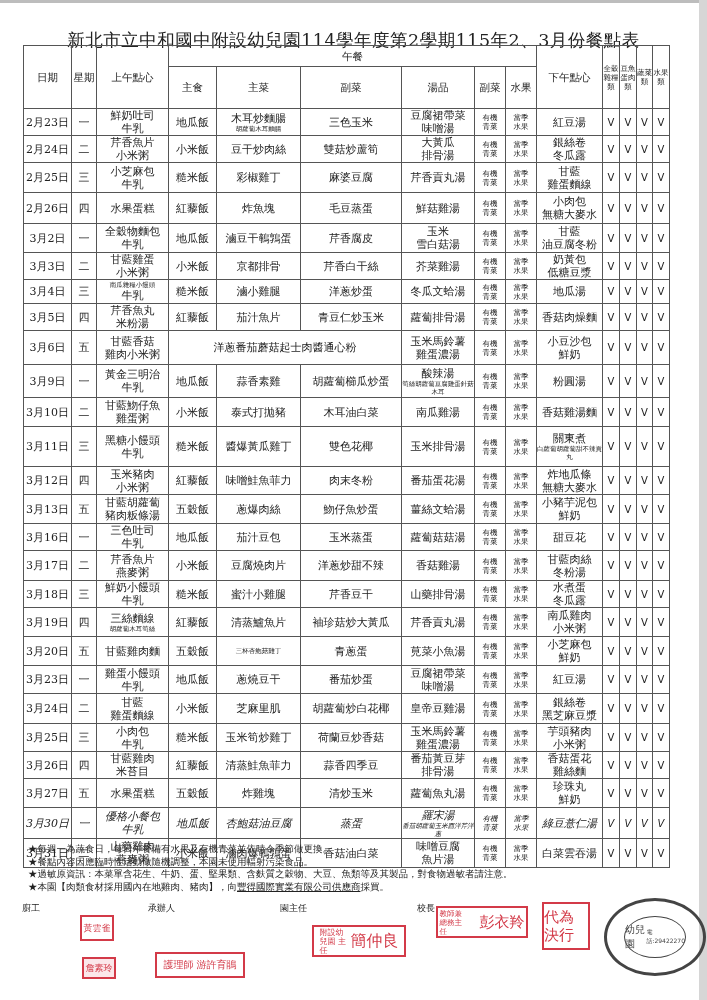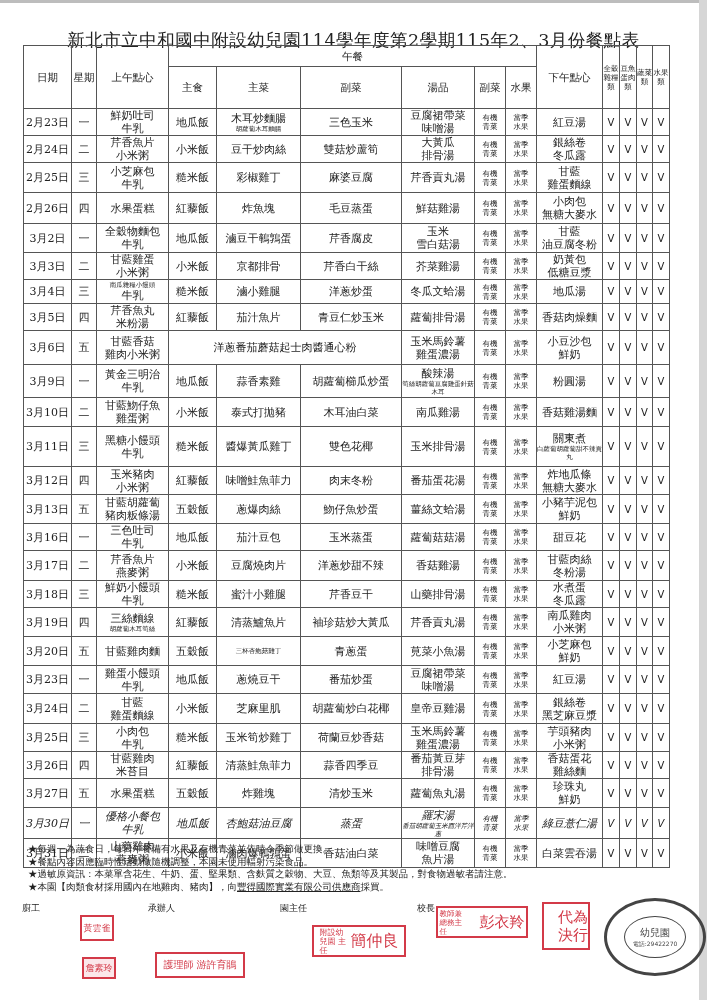--- a/index.html
+++ b/index.html
@@ -15,21 +15,21 @@
   td.tiny{font-size:7.5px;line-height:9px;}
   td.chk{font-size:10px;font-family:"DejaVu Sans",sans-serif;}
   .line2{display:block;}
   .sub{display:block;font-size:6.5px;line-height:8px;}
   .notes{position:absolute;left:28px;top:843px;font-size:9.5px;line-height:12.5px;font-family:"DejaVu Serif",serif;}
   .notes div{white-space:nowrap;}
   .u{text-decoration:underline;}
   .sig{position:absolute;top:902px;font-size:9px;}
   .stamp{position:absolute;color:#d33a48;border:2px solid #d33a48;font-family:"DejaVu Serif",serif;display:flex;align-items:center;justify-content:center;white-space:nowrap;}
   .oval{position:absolute;left:604px;top:898px;width:96px;height:72px;border:3px solid #444;border-radius:50%;display:flex;flex-direction:column;align-items:center;justify-content:center;color:#444;}
-  .oval .inner{border:1.5px solid #444;border-radius:50%;width:60px;height:40px;display:flex;flex-direction:column;align-items:center;justify-content:center;}
+  .oval .inner{border:1.5px solid #444;border-radius:50%;width:60px;height:40px;display:flex;align-items:center;justify-content:center;}
 </style>
 </head>
 <body>
 
 <div class="topedge"></div>
 <div class="edge"></div>
 
 <h1>新北市立中和國中附設幼兒園114學年度第2學期115年2、3月份餐點表</h1>
 
 <table>
@@ -763,19 +763,19 @@
 <div class="stamp" style="left:82px;top:957px;width:30px;height:18px;font-size:9px;background:#fbe7ea;">詹素玲</div>
 <div class="stamp" style="left:155px;top:952px;width:86px;height:22px;font-size:10px;">護理師 游許育鵑</div>
 <div class="stamp" style="left:312px;top:925px;width:90px;height:28px;font-size:8px;gap:3px;">
   <span style="width:28px;white-space:normal;line-height:9px;">附設幼兒園 主 任</span>
     <span style="font-size:16px;">簡仲良</span>
 </div>
 <div class="stamp" style="left:436px;top:906px;width:88px;height:28px;font-size:7.5px;gap:14px;">
   <span style="width:26px;white-space:normal;line-height:9px;">教師兼 總務主任</span>
     <span style="font-size:15px;">彭衣羚</span>
 </div>
-<div class="stamp" style="left:542px;top:902px;width:44px;height:44px;font-size:15px;line-height:18px;white-space:normal;text-align:right;">代為 決行</div>
+<div class="stamp" style="left:542px;top:902px;width:44px;height:44px;font-size:15px;line-height:18px;white-space:normal;text-align:left;">代為 決行</div>
 <div class="oval">
   <div class="inner">
     <span style="font-size:10px">幼兒園</span>
     <span style="font-size:6px;font-family:'DejaVu Sans',sans-serif">電話:29422270</span>
   </div>
 </div>
 
 </body></html>

